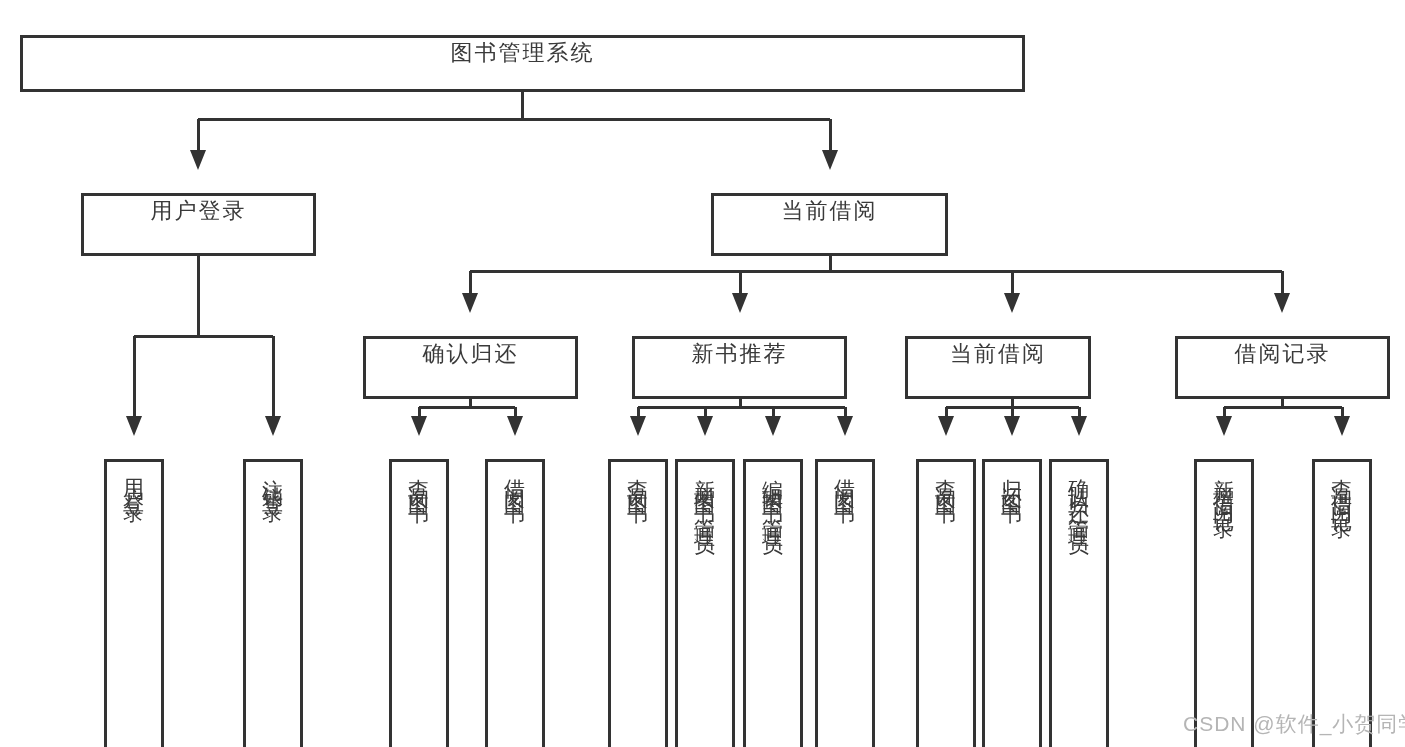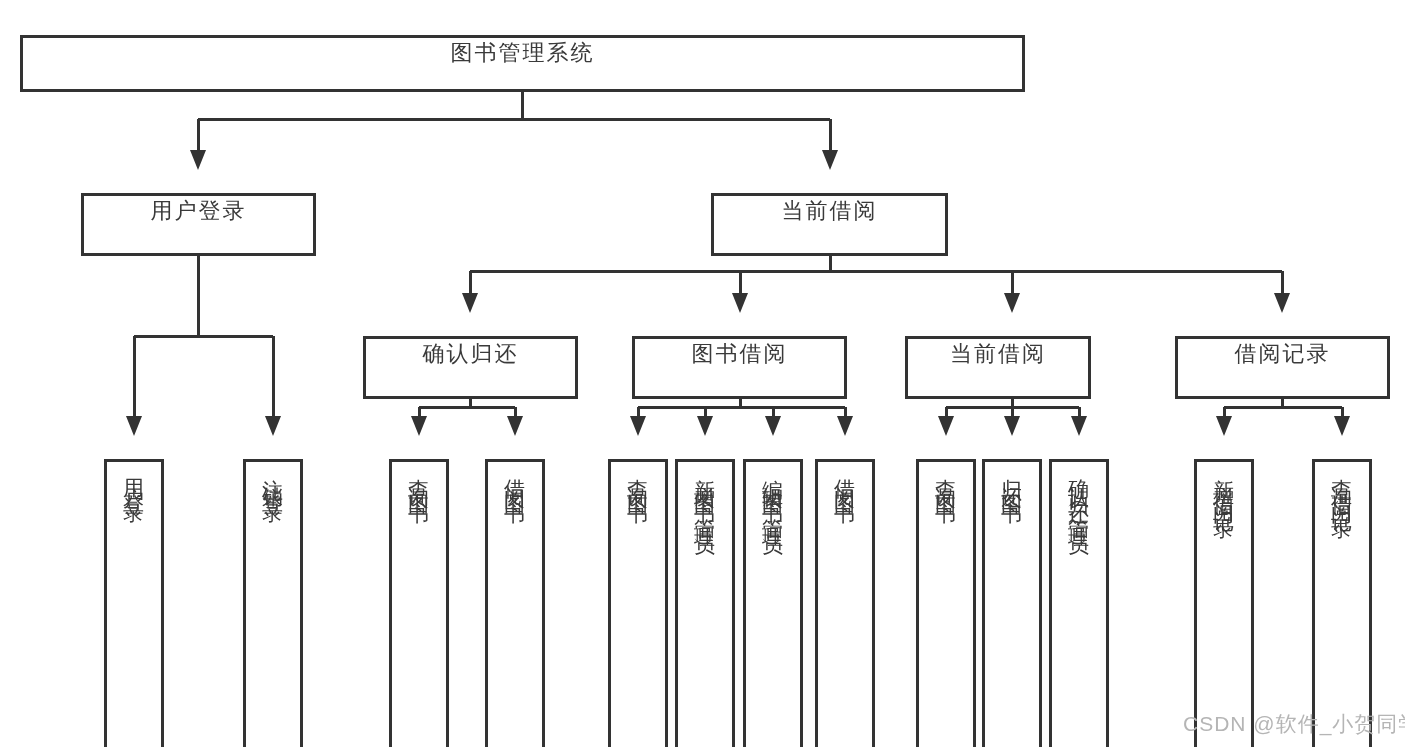--- a/index.html
+++ b/index.html
@@ -120,21 +120,21 @@
     <span>用户登录</span>
   </div>
   <div class="node h" style="left:711px;top:170px;width:237px;height:63px">
     <span>当前借阅</span>
   </div>
 
   <div class="node h" style="left:363px;top:313px;width:215px;height:63px">
     <span>确认归还</span>
   </div>
   <div class="node h" style="left:632px;top:313px;width:215px;height:63px">
-    <span>图书借阅</span>
+    <span>新书推荐</span>
   </div>
   <div class="node h" style="left:905px;top:313px;width:186px;height:63px">
     <span>当前借阅</span>
   </div>
   <div class="node h" style="left:1175px;top:313px;width:215px;height:63px">
     <span>借阅记录</span>
   </div>
 
   <div class="node v" style="left:104px;top:436px;width:60px;height:298px">
     <span>用户登录</span>

